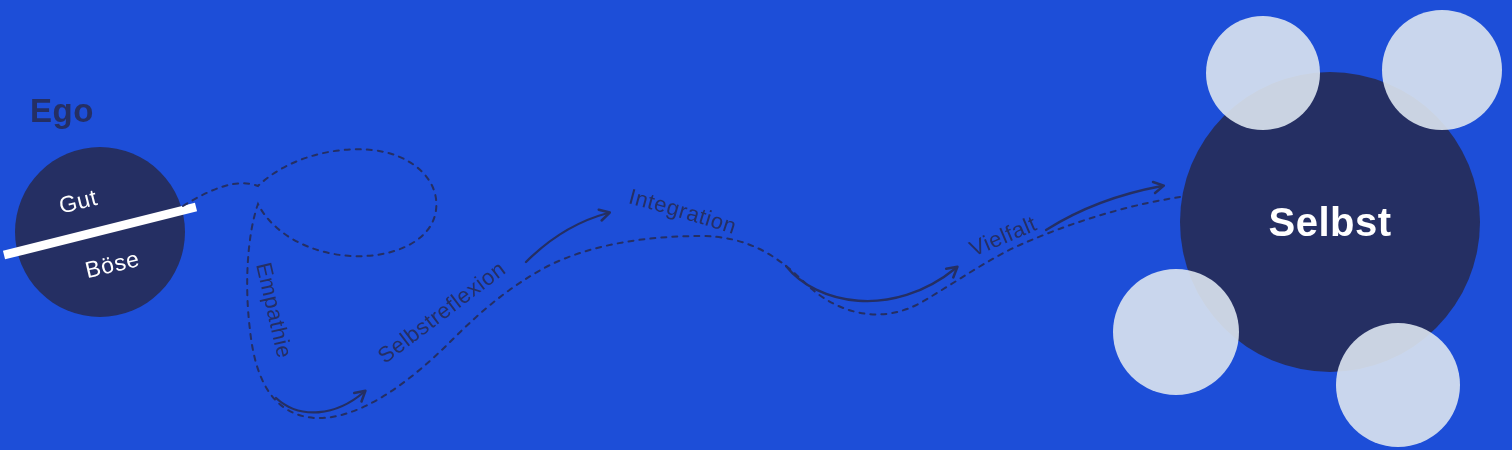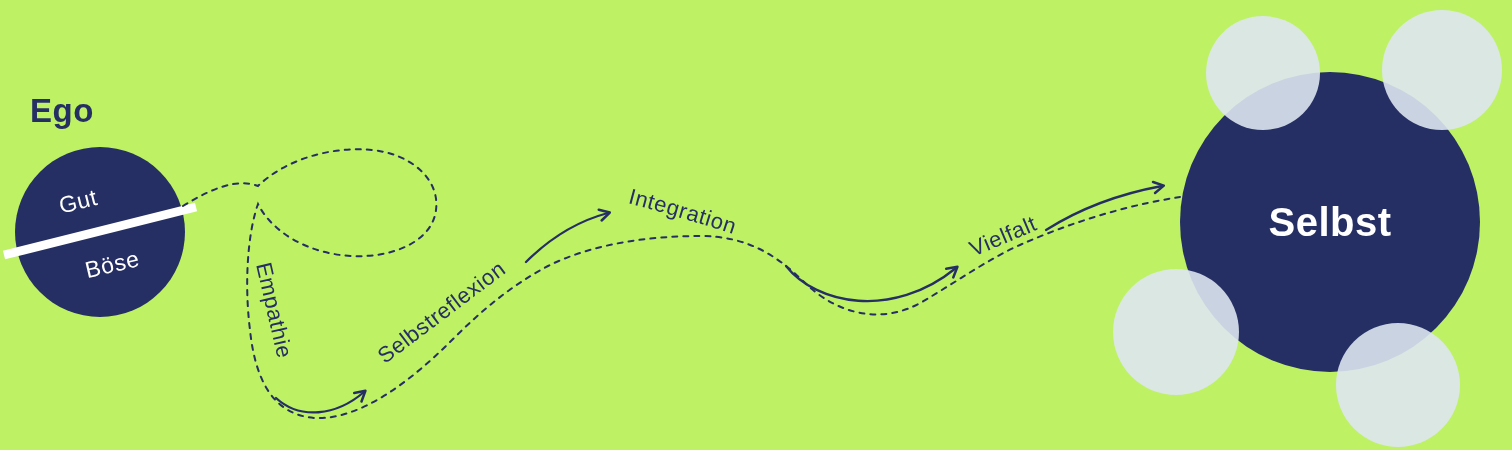--- a/index.html
+++ b/index.html
@@ -4,21 +4,21 @@
 <style>
   html, body {
     margin: 0;
     padding: 0;
     background: #ffffff;
   }
   .stage {
     position: relative;
     width: 1512px;
     height: 450px;
-    background: #bef264;
+    background: #1d4ed8;
     overflow: hidden;
     font-family: "Liberation Sans", sans-serif;
   }
   svg { display: block; }
 
   .navy-fill        { fill: #252f63; }
   .dashed-path      { stroke: #252f63; stroke-width: 2; fill: none;
                       stroke-dasharray: 5 6; stroke-linecap: round; }
   .solid-arrow      { stroke: #252f63; stroke-width: 2.3; fill: none;
                       stroke-linecap: round; }

